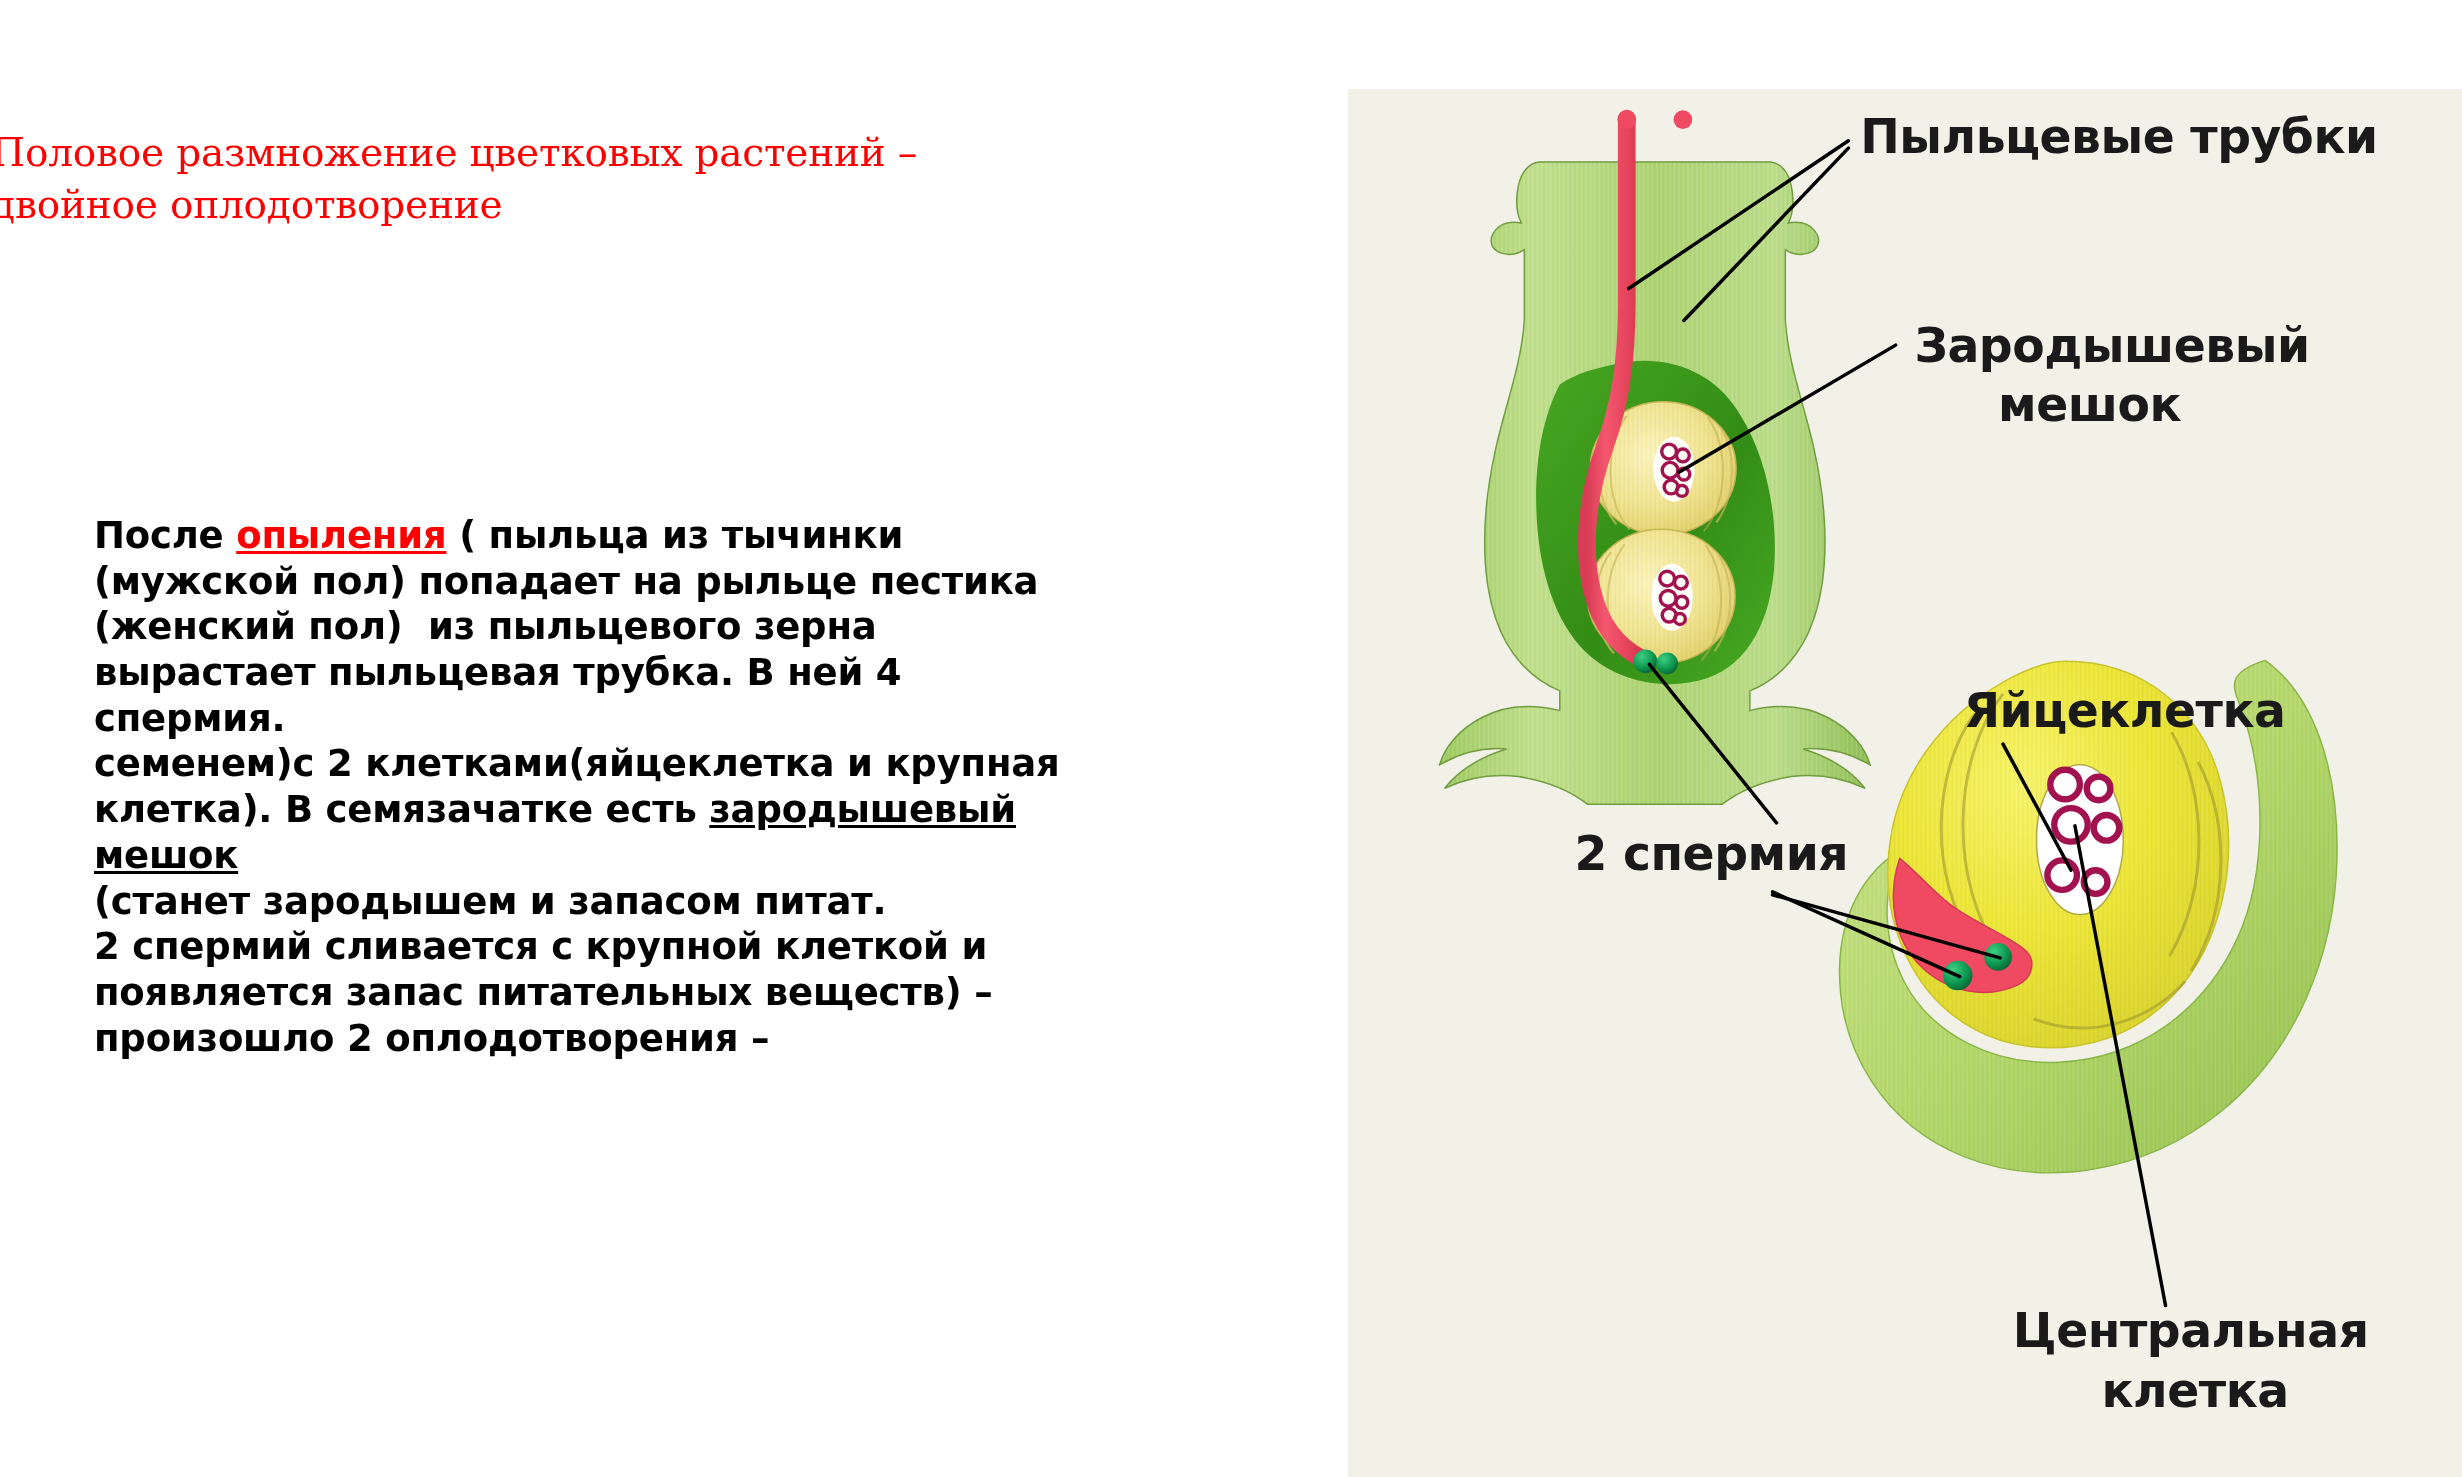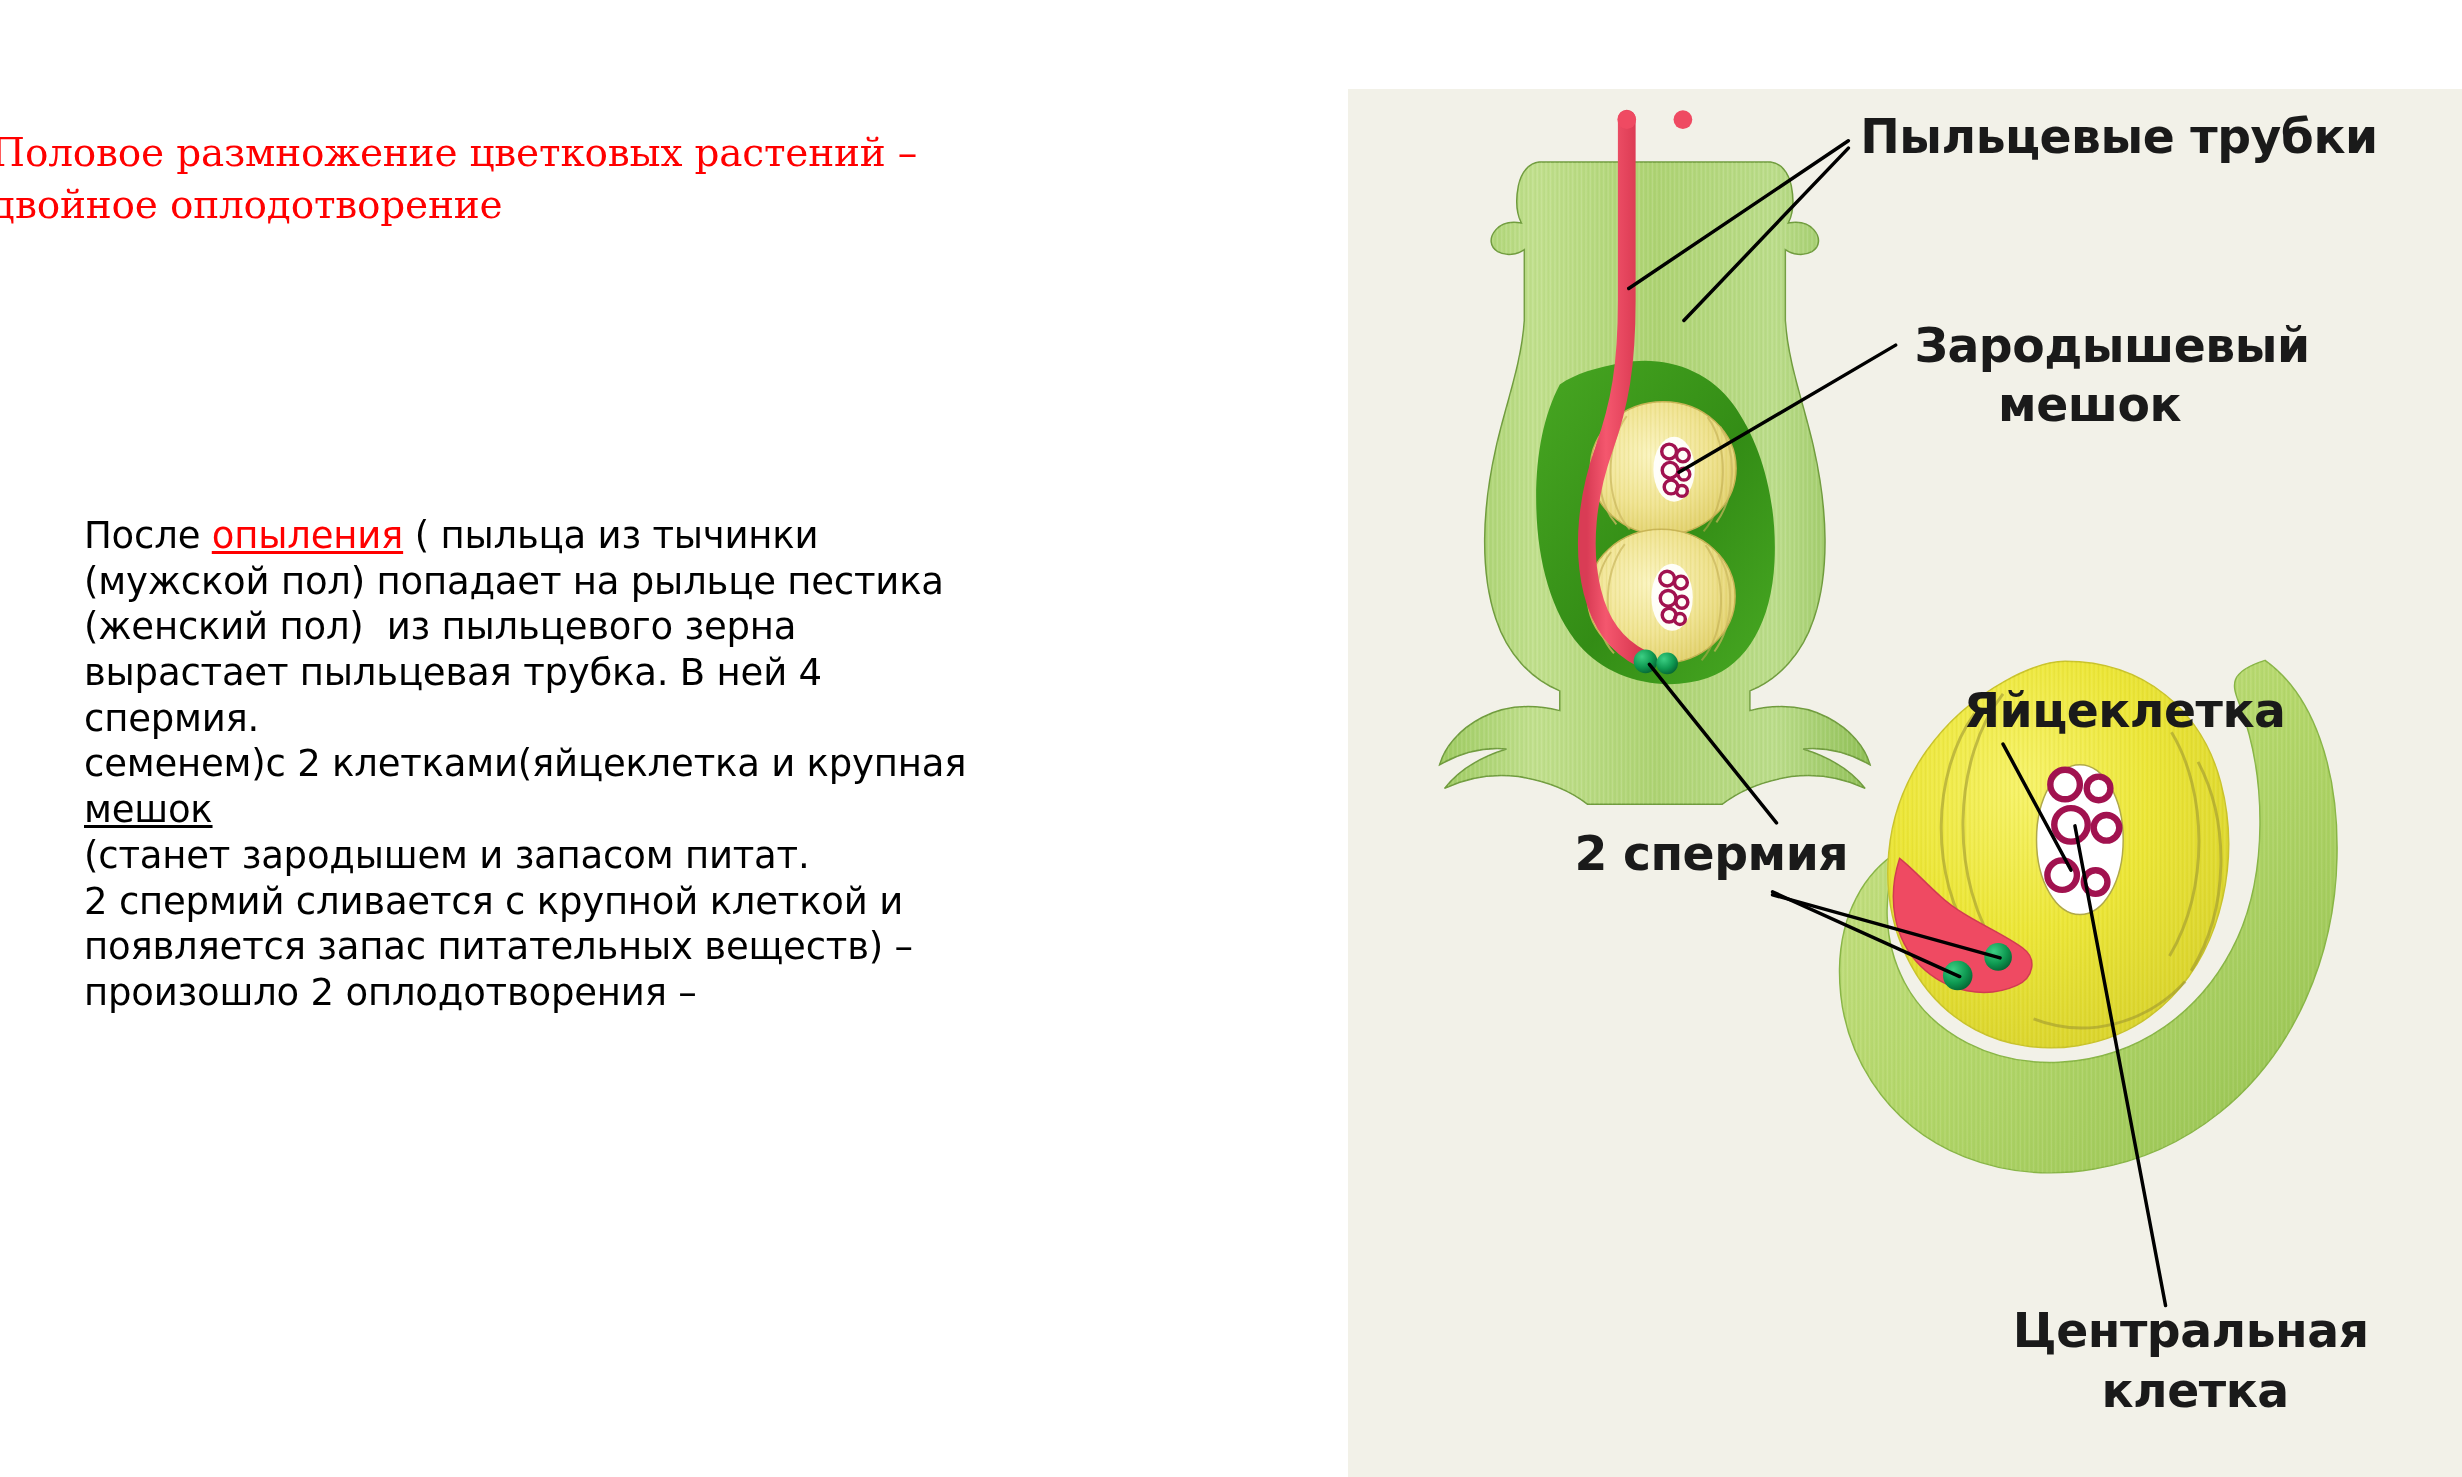--- a/index.html
+++ b/index.html
@@ -28,28 +28,28 @@
     font-size: 39px;
     line-height: 1.34;
     font-weight: 400;
     white-space: pre-line;
     letter-spacing: -0.2px;
   }
 
   
   #body-text {
     position: absolute;
-    left: 84px;
+    left: 94px;
     top: 513px;
     width: 1241px;
     color: #000000;
     font-family: "DejaVu Sans", "Liberation Sans", sans-serif;
     font-size: 37px;
     line-height: 1.235;
-    font-weight: 400;
+    font-weight: 700;
     letter-spacing: -0.2px;
   }
   #body-text .u     { text-decoration: underline; text-decoration-thickness: 2.5px; text-underline-offset: 3px; }
   #body-text .red-u { color: #ff0000; text-decoration: underline; text-decoration-thickness: 2.5px; text-underline-offset: 3px; }
   #body-text .ln    { display: block; white-space: pre; }
 
   
   #diagram-panel {
     position: absolute;
     left: 1348px;
@@ -76,20 +76,21 @@
 <div id="slide-title" style="color: rgb(255, 0, 0);">Половое размножение цветковых растений –
 двойное оплодотворение</div>
 
 <div id="body-text">
     <span class="ln"><span>После </span><span class="red-u">опыления</span><span> ( пыльца из тычинки</span></span>
     <span class="ln"><span>(мужской пол) попадает на рыльце пестика</span></span>
     <span class="ln"><span>(женский пол)  из пыльцевого зерна</span></span>
     <span class="ln"><span>вырастает пыльцевая трубка. В ней 4</span></span>
     <span class="ln"><span>спермия.</span></span>
     <span class="ln"><span>семенем)с 2 клетками(яйцеклетка и крупная</span></span>
+    <span class="ln"><span>клетка). В семязачатке есть </span><span class="u">зародышевый</span></span>
     <span class="ln"><span class="u">мешок</span></span>
     <span class="ln"><span>(станет зародышем и запасом питат.</span></span>
     <span class="ln"><span>2 спермий сливается с крупной клеткой и</span></span>
     <span class="ln"><span>появляется запас питательных веществ) –</span></span>
     <span class="ln"><span>произошло 2 оплодотворения –</span></span>
   </div>
 
 <div id="diagram-panel" style="background: rgb(242, 241, 232);">
   <svg id="diagram-svg" viewBox="0 0 2402 2820" preserveAspectRatio="none">
 

